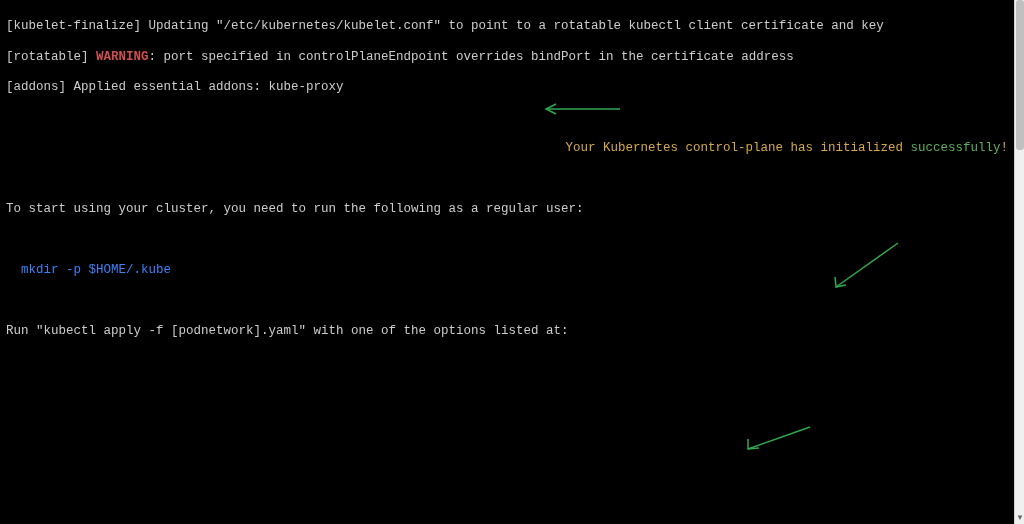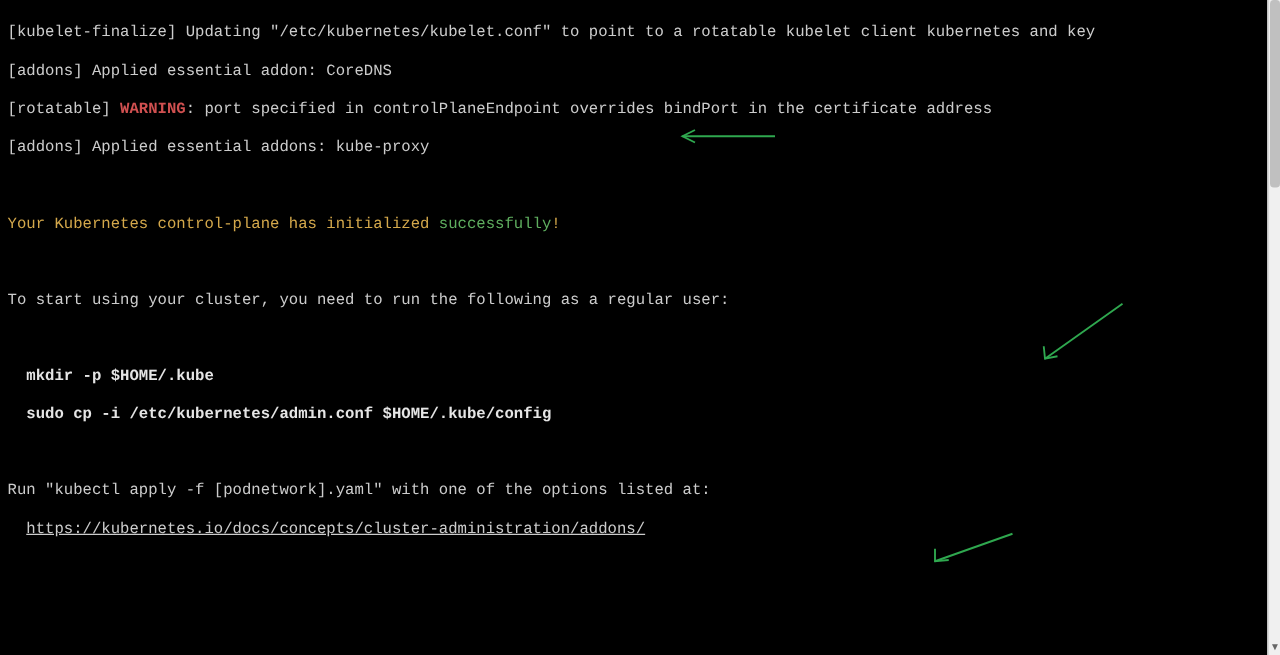--- a/index.html
+++ b/index.html
@@ -50,50 +50,47 @@
       left: 0;
       width: 10px;
       height: 12px;
       font-size: 8px;
       text-align: center;
       color: #666;
       line-height: 12px;
     }
     .scrollbar-arrow.up { top: 0; }
     .scrollbar-arrow.down { bottom: 0; }
-    .c-white   { color: #e5e5e5; font-weight: bold; }
-    .c-orange  { color: #d4a84b; }
+    .c-white   { color: #3b82f6; font-weight: normal; }
+    .c-orange  { color: #d4a84b; text-align: right; }
     .c-green   { color: #5fae5f; }
     .c-red     { color: #d05050; font-weight: bold; }
     .ul        { text-decoration: underline; }
     .line { display: block; min-height: 1em; }
     .arrow-annot {
       position: absolute;
       pointer-events: none;
     }
     .arrow-annot svg { overflow: visible; }
   </style>
 </head>
 <body>
 
 <div class="terminal">
-<span class="line">[kubelet-finalize] Updating "/etc/kubernetes/kubelet.conf" to point to a rotatable kubelet client kubernetes and key</span>
-<span class="line">[addons] Applied essential addon: CoreDNS</span>
+<span class="line">[kubelet-finalize] Updating "/etc/kubernetes/kubelet.conf" to point to a rotatable kubectl client certificate and key</span>
 <span class="line"><span>[rotatable] </span><span class="c-red">WARNING</span><span>: port specified in controlPlaneEndpoint overrides bindPort in the certificate address</span></span>
 <span class="line">[addons] Applied essential addons: kube-proxy</span>
 <span class="line"> </span>
 <span class="line c-orange"><span>Your Kubernetes control-plane has initialized </span><span class="c-green">successfully</span><span>!</span></span>
 <span class="line"> </span>
 <span class="line">To start using your cluster, you need to run the following as a regular user:</span>
 <span class="line"> </span>
 <span class="line c-white">  mkdir -p $HOME/.kube</span>
-<span class="line c-white">  sudo cp -i /etc/kubernetes/admin.conf $HOME/.kube/config</span>
 <span class="line"> </span>
 <span class="line">Run "kubectl apply -f [podnetwork].yaml" with one of the options listed at:</span>
-<span class="line"><span>  </span><span class="ul">https://kubernetes.io/docs/concepts/cluster-administration/addons/</span></span>
 <span class="line"> </span>
 
 
 
 
 
 
 
 
 

